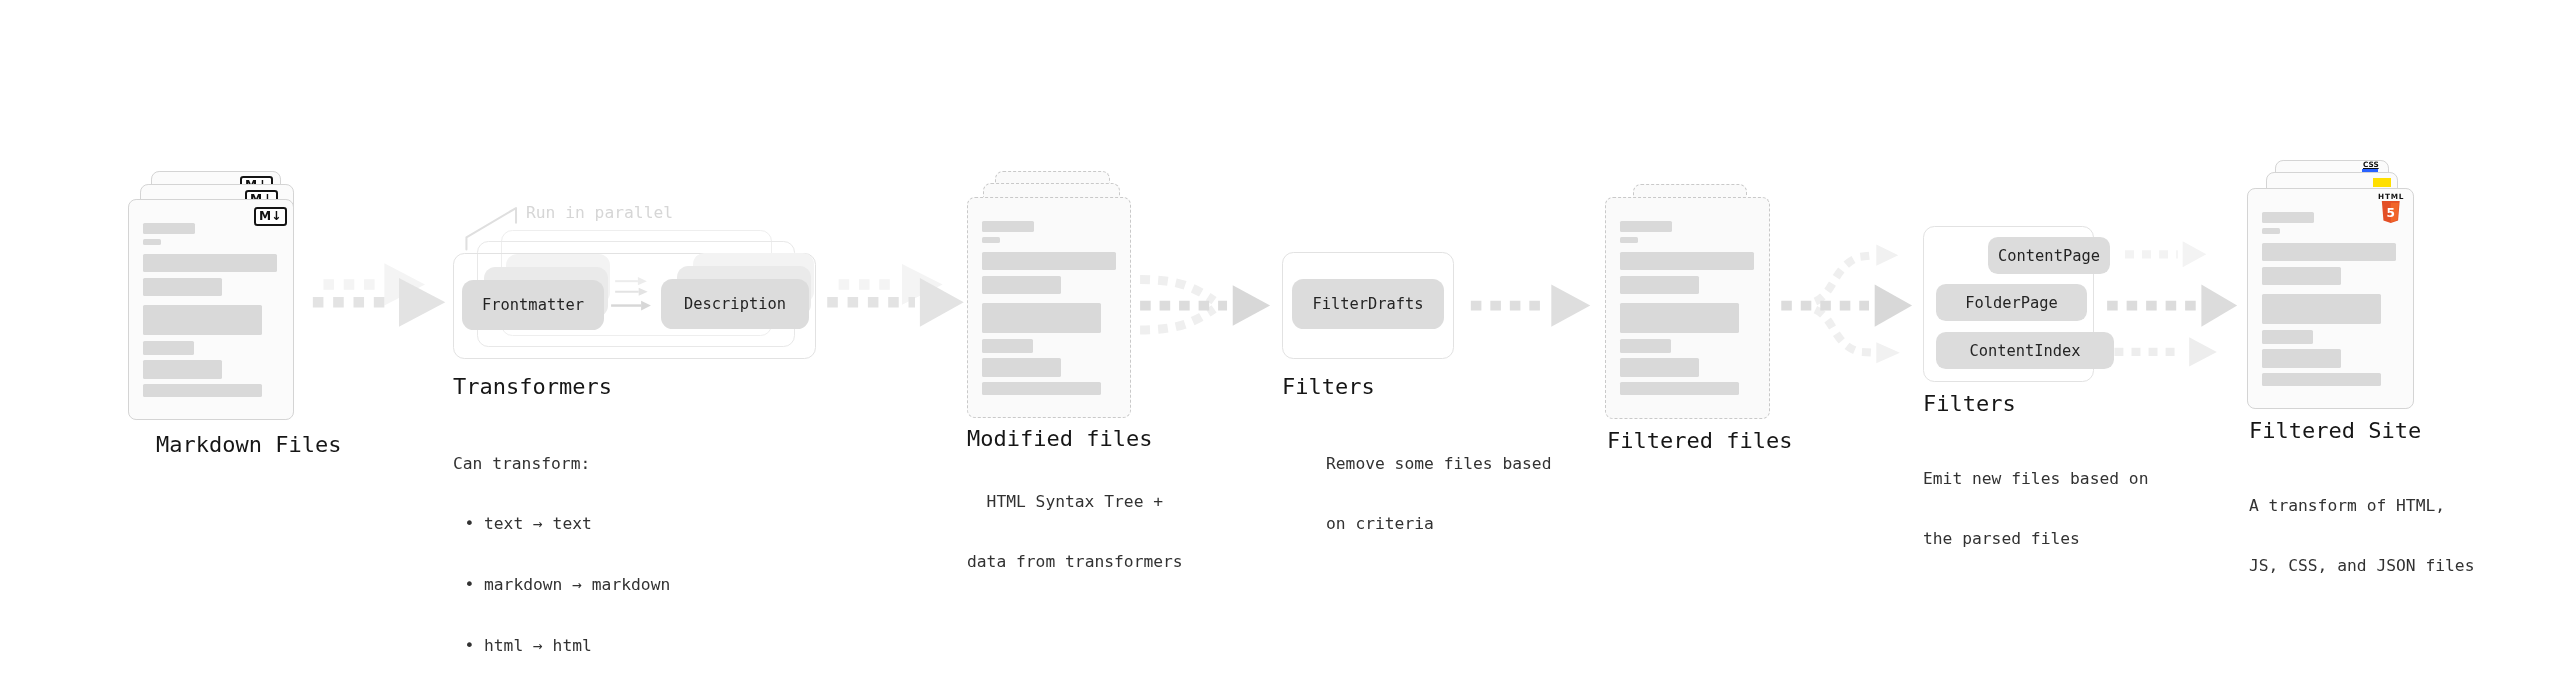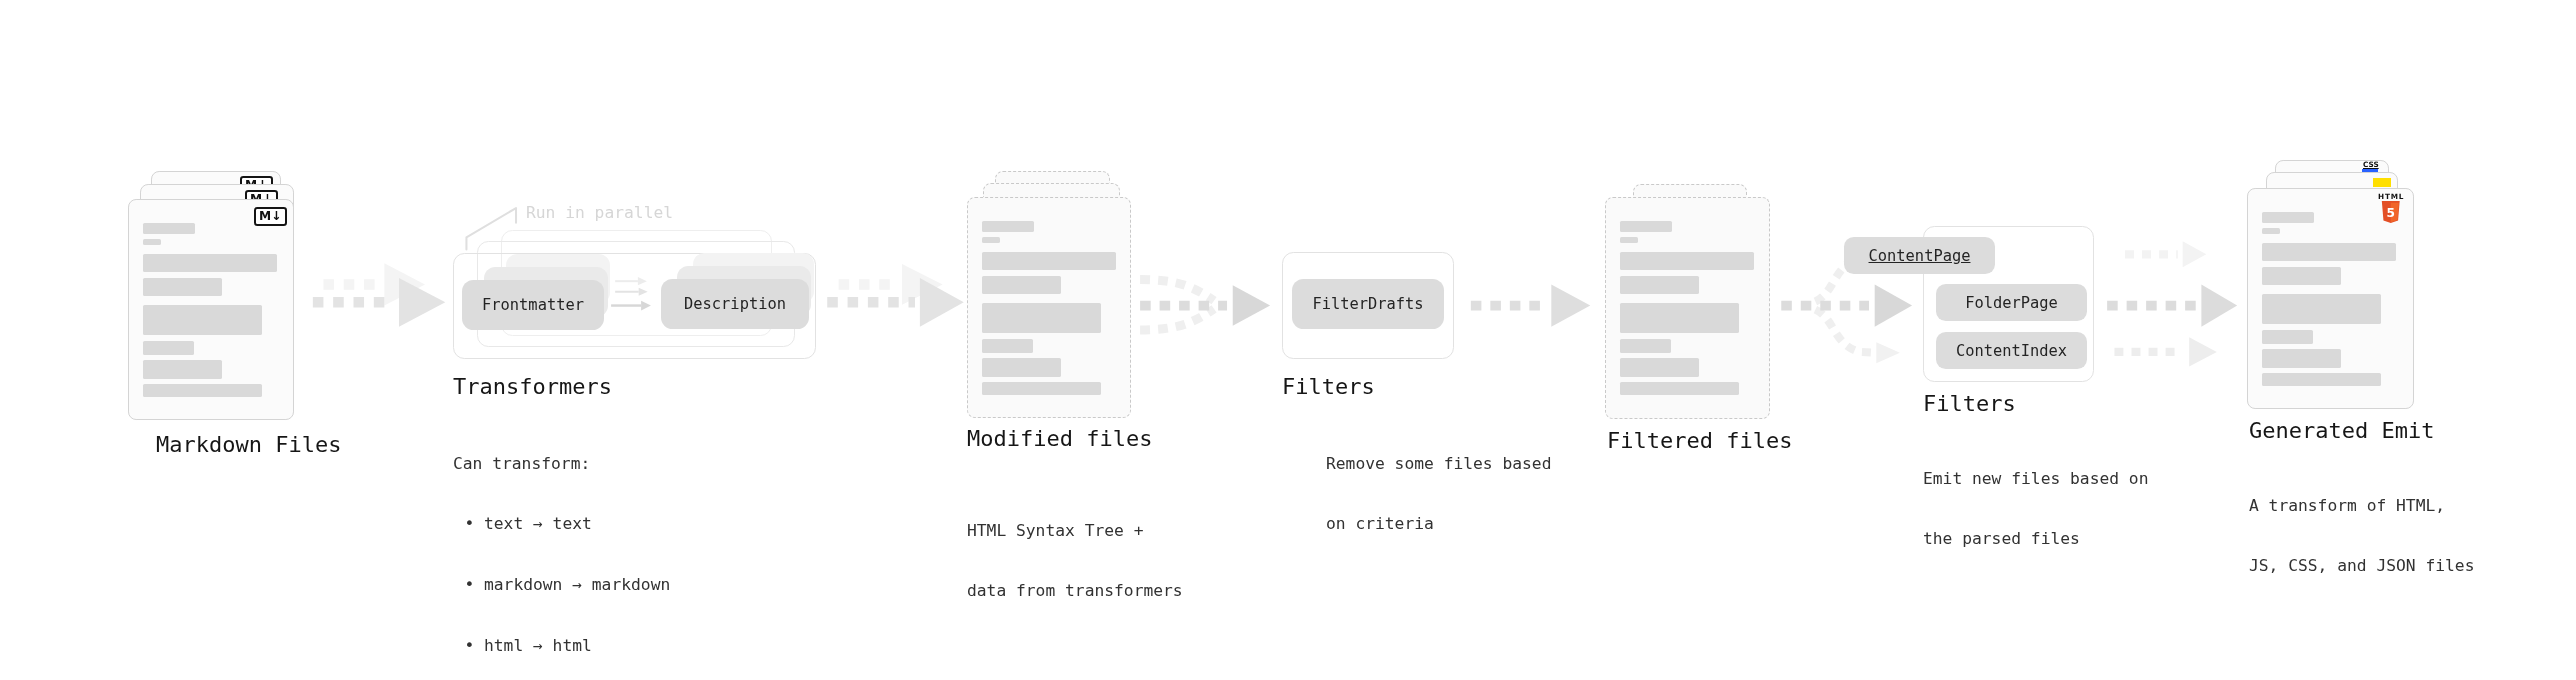--- a/index.html
+++ b/index.html
@@ -154,21 +154,21 @@
           <div class="bar" style="width: 18px; height: 5.7px; margin-bottom: 9px;"></div>
           <div class="bar" style="width: 134px; height: 18px; margin-bottom: 6.5px;"></div>
           <div class="bar" style="width: 79px; height: 18px; margin-bottom: 8.1px;"></div>
           <div class="bar" style="width: 119px; height: 30px; margin-bottom: 6.5px;"></div>
           <div class="bar" style="width: 51px; height: 14px; margin-bottom: 4.9px;"></div>
           <div class="bar" style="width: 79px; height: 18.7px; margin-bottom: 5.7px;"></div>
           <div class="bar" style="width: 119px; height: 13px; margin-bottom: 0px;"></div>
         </div>
     </div>
     <div class="abs title" style="left:967px;top:426px;">Modified files</div>
-    <div class="abs desc" style="left:967px;top:480px;">
+    <div class="abs desc" style="left:967px;top:451px;text-align:center;">
       <div>HTML Syntax Tree +</div>
       <div>data from transformers</div>
     </div>
   </div>
 
   <div>
     <div class="abs frame" style="left:1282px;top:252px;width:172px;height:107px;"></div>
     <div class="abs btn" style="left:1292px;top:279px;width:152px;height:50px;">FilterDrafts</div>
     <div class="abs title" style="left:1282px;top:374px;">Filters</div>
     <div class="abs desc" style="left:1282px;top:413px;margin-left:44px;">
@@ -189,23 +189,23 @@
           <div class="bar" style="width: 51px; height: 14px; margin-bottom: 4.9px;"></div>
           <div class="bar" style="width: 79px; height: 18.7px; margin-bottom: 5.7px;"></div>
           <div class="bar" style="width: 119px; height: 13px; margin-bottom: 0px;"></div>
         </div>
     </div>
     <div class="abs title" style="left:1607px;top:428px;">Filtered files</div>
   </div>
 
   <div>
     <div class="abs frame" style="left:1923px;top:226px;width:171px;height:156px;"></div>
-    <div class="abs btn small" style="left:1844px;top:237px;width:151px;height:37px;text-decoration:underline;">ContentPage</div>
+    <div class="abs btn small" style="left:1988px;top:237px;width:122px;height:37px;">ContentPage</div>
     <div class="abs btn small" style="left:1936px;top:284px;width:151px;height:37px;">FolderPage</div>
-    <div class="abs btn small" style="left:1936px;top:332px;width:151px;height:37px;">ContentIndex</div>
+    <div class="abs btn small" style="left:1936px;top:332px;width:178px;height:37px;">ContentIndex</div>
     <div class="abs title" style="left:1923px;top:391px;">Filters</div>
     <div class="abs desc" style="left:1923px;top:428px;">
       <div>Emit new files based on</div>
       <div>the parsed files</div>
     </div>
   </div>
 
   <div>
     <div class="abs page" style="left:2275px;top:160px;width:114px;height:59px;"></div>
     <div class="abs css-label" style="left:2363px;top:160px;text-decoration:underline;">CSS</div>
@@ -225,21 +225,21 @@
         </div>
     </div>
     <div class="abs html5" style="left:2379px;top:193px;justify-content:space-between;">
       <div class="html5-label">HTML</div>
       <svg width="19.5" height="22" viewBox="0 0 24 27">
         <path d="M1 0 L23 0 L21 24 L12 27 L3 24 Z" fill="var(--html5-orange,#e34f26)"></path>
         <path d="M12 2 L12 26 L20.3 23.2 L22 2 Z" fill="var(--html5-orange-light,#f16529)"></path>
         <text x="12" y="19.5" text-anchor="middle" font-size="15" font-weight="bold" fill="#ffffff" font-family="'DejaVu Sans',sans-serif">5</text>
       </svg>
     </div>
-    <div class="abs title" style="left:2249px;top:418px;">Generated Emit</div>
+    <div class="abs title" style="left:2249px;top:418px;">Filtered Site</div>
     <div class="abs desc" style="left:2249px;top:455px;">
       <div>A transform of HTML,</div>
       <div>JS, CSS, and JSON files</div>
     </div>
   </div>
 
 </div>
 
 
 </body></html>

